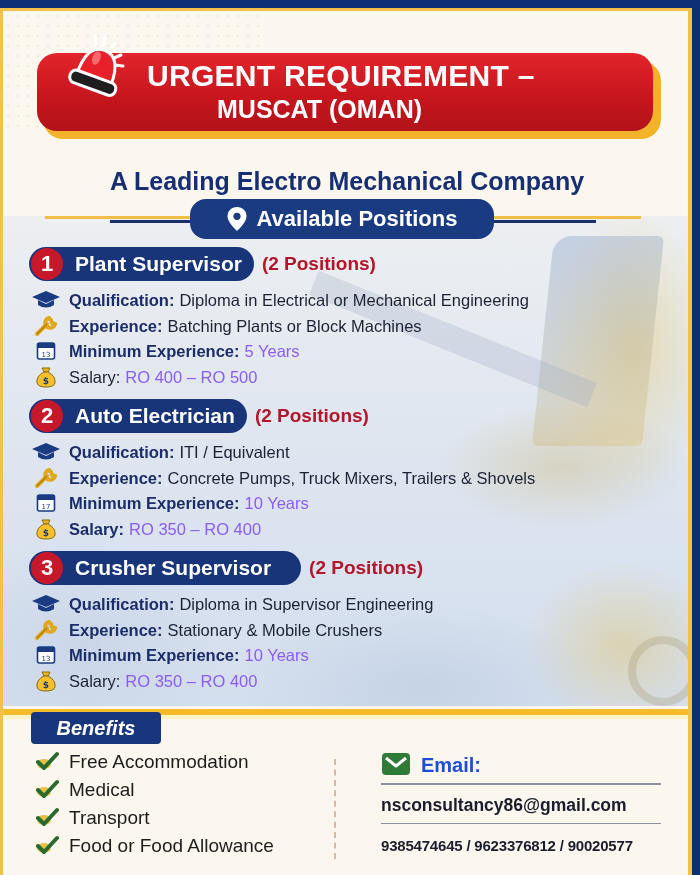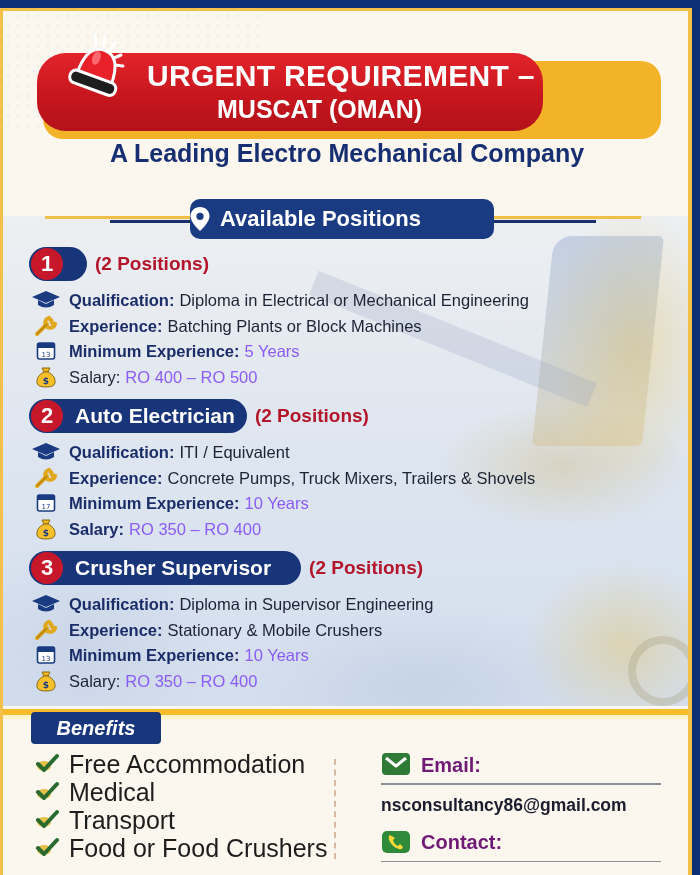--- a/index.html
+++ b/index.html
@@ -56,48 +56,48 @@
     content: ""; position: absolute; left: 0; top: 6px; width: 100%; height: 4px;
     background: #fff3c8;
   }
 
   
   .banner-shadow {
     position: absolute; left: 40px; top: 50px; width: 618px; height: 78px;
     background: #f2b328; border-radius: 20px;
   }
   .banner {
-    position: absolute; left: 34px; top: 42px; width: 506px; height: 78px;
+    position: absolute; left: 34px; top: 42px; width: 616px; height: 78px;
     background: linear-gradient(180deg, #e3242b 0%, #c5151d 60%, #b3121a 100%);
-    border-radius: 29px;
+    border-radius: 20px;
     color: #fff; text-align: center;
   }
   .banner .l1 {
     position: absolute; left: 110px; top: 6px; width: 500px;
     font-size: 30px; font-weight: bold; letter-spacing: .3px; text-align: left;
   }
   .banner .l2 {
     position: absolute; left: 180px; top: 42px; width: 300px;
     font-size: 25px; font-weight: bold; text-align: left;
   }
   .siren { position: absolute; left: 62px; top: 22px; width: 70px; height: 70px; }
 
   .company {
-    position: absolute; left: 0; top: 128px; width: 688px; text-align: center;
+    position: absolute; left: 0; top: 156px; width: 688px; text-align: center;
     font-size: 25px; font-weight: bold; color: #172f72;
   }
 
   
   .ap-line-gold { position: absolute; left: 42px; top: 205px; width: 596px; height: 3px; background: #efbf47; }
   .ap-line-navy { position: absolute; left: 107px; top: 209px; width: 486px; height: 3px; background: #1b2f6a; }
   .ap-pill {
     position: absolute; left: 187px; top: 188px; width: 304px; height: 40px;
-    background: #1a3b82; border-radius: 10px;
+    background: #1a3b82; border-radius: 16px;
     color: #fff; font-size: 22px; font-weight: bold;
-    display: flex; align-items: center; gap: 10px;
+    display: flex; align-items: center; justify-content: center; gap: 10px;
   }
 
   
   .pos { position: absolute; left: 26px; width: 640px; }
   .pos-head { display: flex; align-items: center; height: 34px; }
   .pos-pill {
     position: relative; height: 34px; background: #19357a; border-radius: 17px;
     color: #fff; font-size: 21px; font-weight: bold;
     display: flex; align-items: center; padding: 0 12px 0 46px;
   }
@@ -119,31 +119,31 @@
 
   
   .benefits-pill {
     position: absolute; left: 28px; top: 701px; width: 130px; height: 32px;
     background: #18367c; border-radius: 4px;
     color: #fff; font-size: 20px; font-weight: bold; font-style: italic;
     display: flex; align-items: center; justify-content: center;
   }
   .benefits { position: absolute; left: 32px; top: 740px; }
   .benefit {
-    display: flex; align-items: flex-end; height: 28px; font-size: 25px; color: #1d1d1d;
+    display: flex; align-items: flex-start; height: 28px; font-size: 19px; color: #1d1d1d;
   }
   .benefit .ic { width: 26px; margin-right: 8px; }
   .divider-v {
     position: absolute; left: 331px; top: 748px; width: 0; height: 100px;
     border-left: 2px dashed #d6b9a2;
   }
 
   
   .contact { position: absolute; left: 378px; top: 738px; width: 290px; }
-  .c-head { display: flex; align-items: center; height: 32px; font-size: 20px; font-weight: bold; color: #701a75; }
+  .c-head { display: flex; align-items: center; height: 32px; font-size: 20px; font-weight: bold; color: #1d4ed8; }
   .c-head .ic { width: 30px; height: 26px; margin-right: 10px; }
   .c-rule { width: 280px; height: 1.5px; background: #8a8f9a; margin: 2px 0 6px 0; }
   .c-val { font-size: 17.5px; font-weight: bold; color: #1b1d2e; height: 30px; display: flex; align-items: center; }
   .c-val.phone { font-size: 15px; letter-spacing: -.2px; }
 </style>
 </head>
 <body>
 
 <div class="frame">
   <div class="dots"></div>
@@ -183,20 +183,21 @@
       <path d="M10 0 C4.5 0 0.5 4 0.5 9.3 C0.5 15.5 10 24 10 24 C10 24 19.5 15.5 19.5 9.3 C19.5 4 15.5 0 10 0 Z" fill="#fff"></path>
       <circle cx="10" cy="9.3" r="3.6" fill="#1a3b82"></circle>
     </svg>
     <span>Available Positions</span>
   </div>
 
   <div class="pos" style="top:236px;">
     <div class="pos-head">
       <div class="pos-pill">
         <span class="pos-num">1</span>
+        <span>Plant Supervisor</span>
       </div>
       <span class="pos-count">(2 Positions)</span>
     </div>
     <div class="pos-lines">
       <div class="pos-line">
         <span class="ic">
             <svg width="30" height="20" viewBox="0 0 30 20">
               <path d="M15 1 L29 7 L15 13 L1 7 Z" fill="#1a3b82"></path>
               <path d="M7 10 L7 15 Q15 20 23 15 L23 10 L15 14 Z" fill="#1a3b82"></path>
             </svg>
@@ -369,39 +370,32 @@
             <ellipse cx="9" cy="13" rx="7" ry="5" fill="#e6c24a"></ellipse>
             <path d="M3 11 L9 17 L22 3" stroke="#2a6a2e" stroke-width="4" fill="none" stroke-linecap="round" stroke-linejoin="round"></path>
           </svg></span>
       <span>Transport</span>
     </div>
     <div class="benefit">
       <span class="ic"><svg width="24" height="20" viewBox="0 0 24 20">
             <ellipse cx="9" cy="13" rx="7" ry="5" fill="#e6c24a"></ellipse>
             <path d="M3 11 L9 17 L22 3" stroke="#2a6a2e" stroke-width="4" fill="none" stroke-linecap="round" stroke-linejoin="round"></path>
           </svg></span>
-      <span>Food or Food Crushers</span>
+      <span>Food or Food Allowance</span>
     </div>
   </div>
   <div class="divider-v"></div>
 
   <div class="contact">
     <div class="c-head">
       <span class="ic"><svg width="30" height="24" viewBox="0 0 30 24">
             <rect x="1" y="1" width="28" height="22" rx="4" fill="#2f7a37"></rect>
             <path d="M5 6 L15 14 L25 6" stroke="#fff" stroke-width="3" fill="none" stroke-linejoin="round"></path>
           </svg></span>
       <span>Email:</span>
     </div>
     <div class="c-rule"></div>
     <div class="c-val">nsconsultancy86@gmail.com</div>
-    <div class="c-head" style="margin-top:6px;">
-      <span class="ic"><svg width="30" height="24" viewBox="0 0 30 24">
-            <rect x="1" y="1" width="28" height="22" rx="5" fill="#2f8a3a"></rect>
-            <path d="M9 5 Q7 6 8 10 Q11 17 18 19 Q21 20 22 17 L19 14 L17 16 Q13 14 12 10 L14 8 Z" fill="#ffd83a"></path>
-          </svg></span>
-      <span>Contact:</span>
-    </div>
     <div class="c-rule"></div>
     <div class="c-val phone">9385474645 / 9623376812 / 90020577</div>
   </div>
 
 </div>
 
 </body></html>

